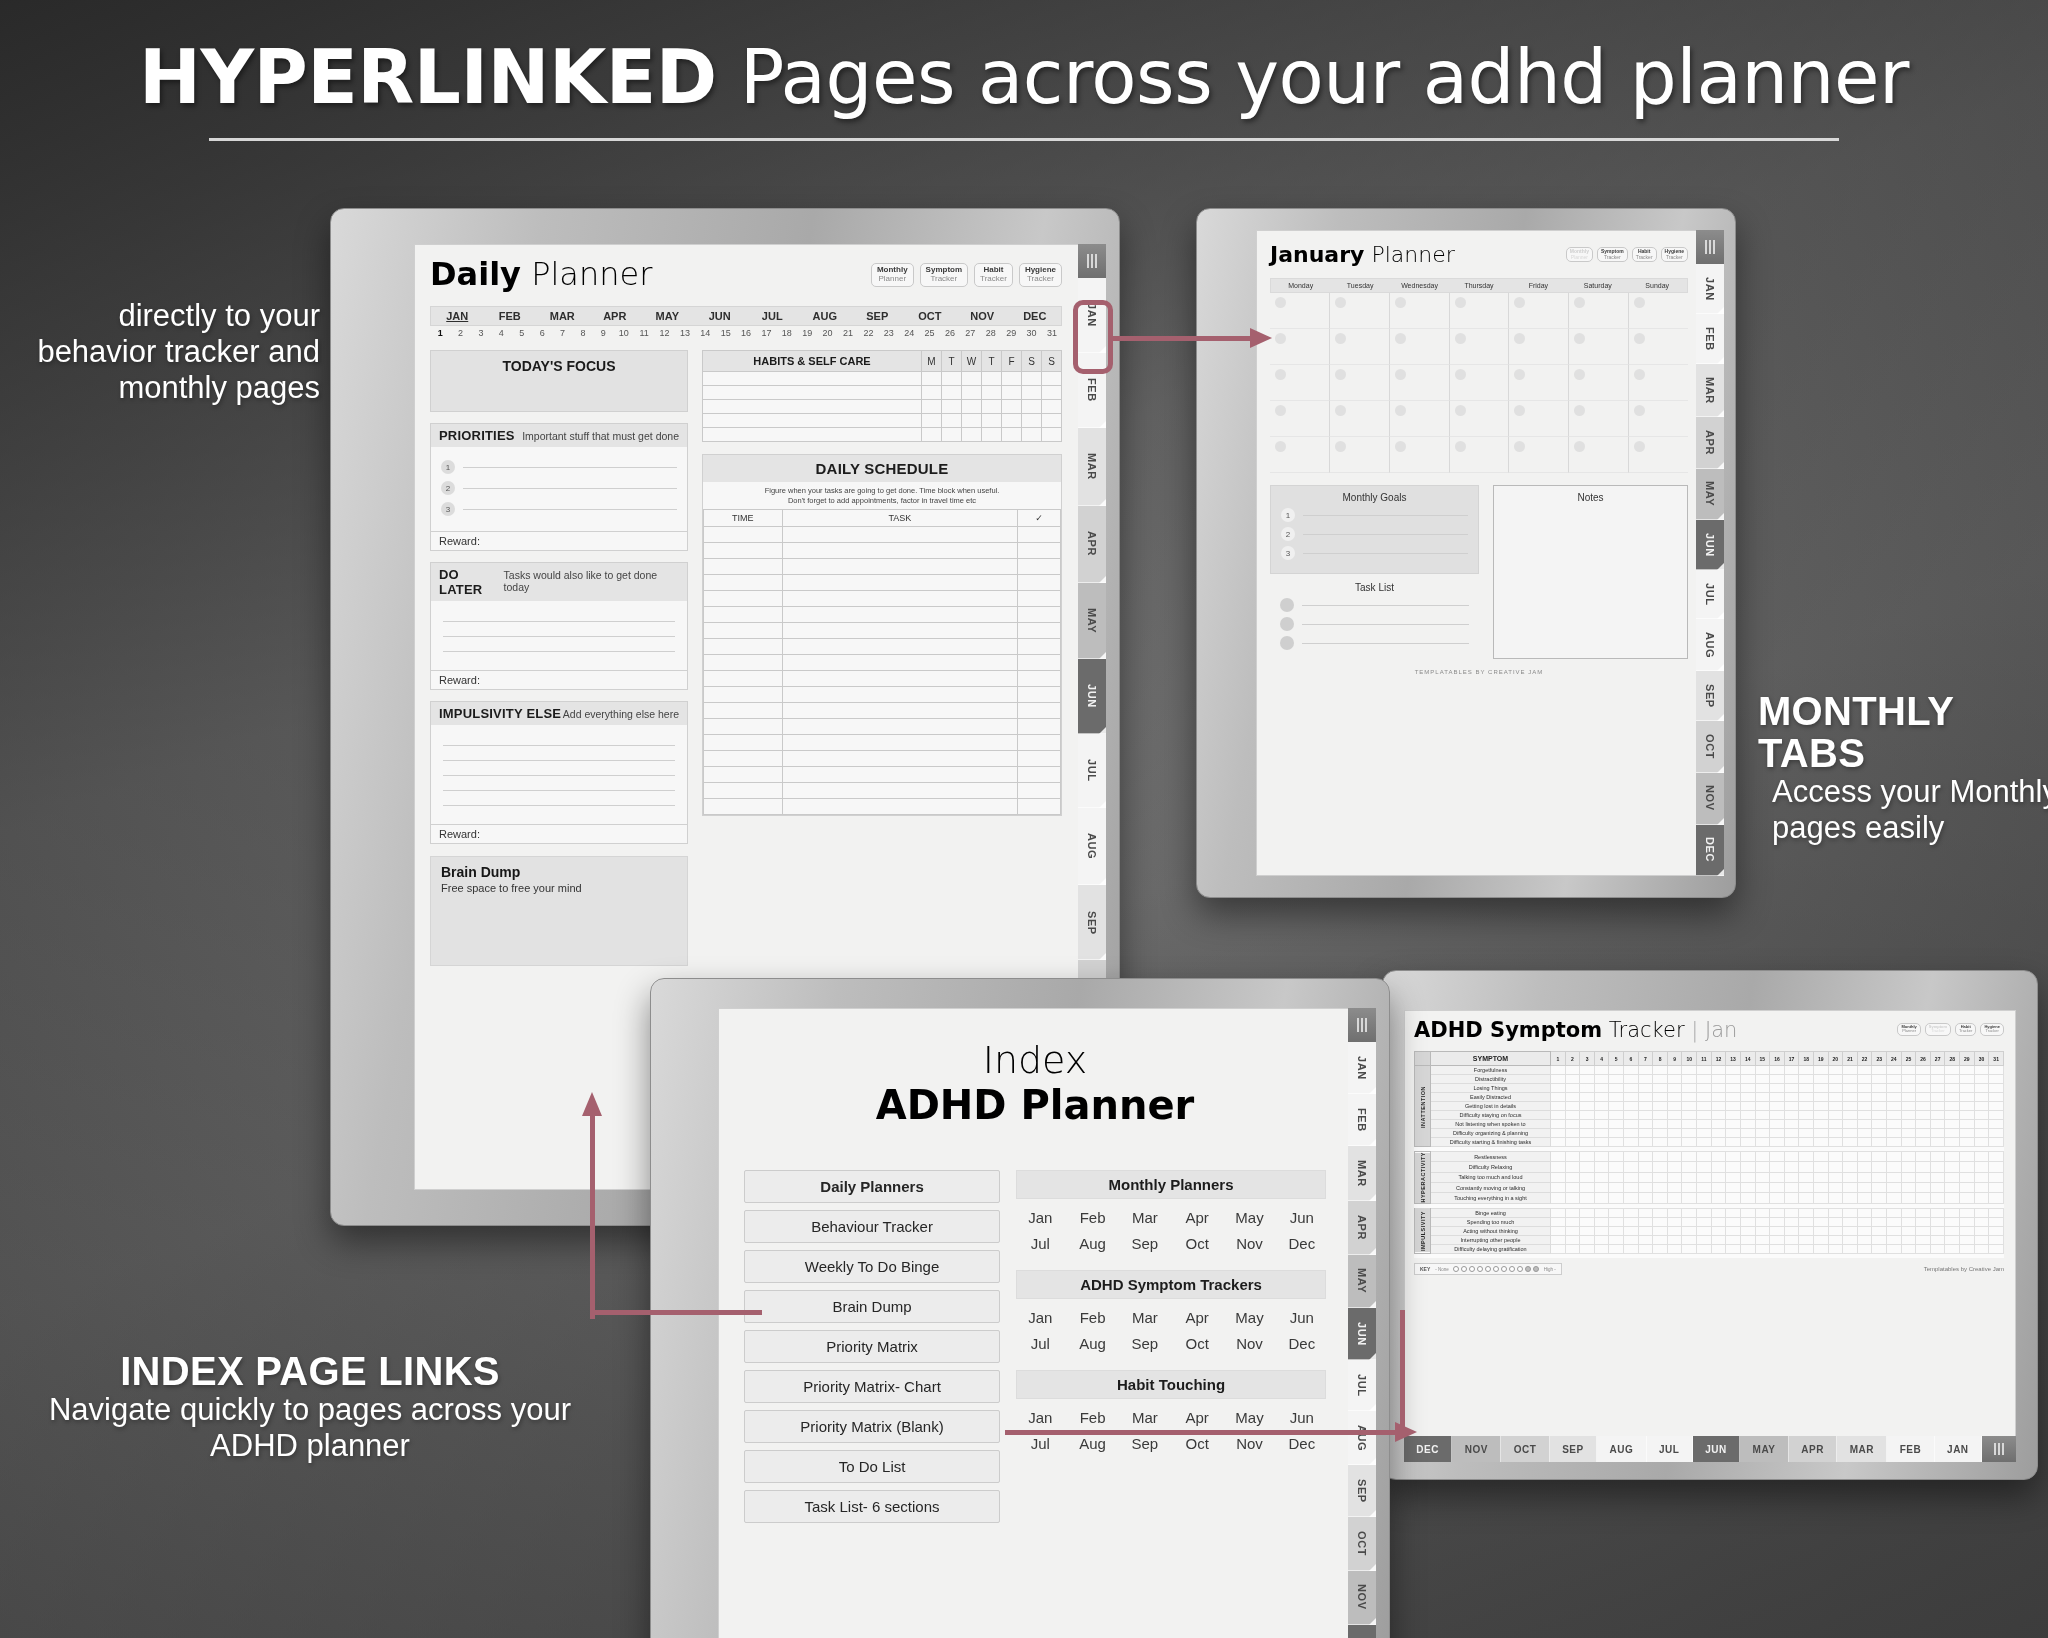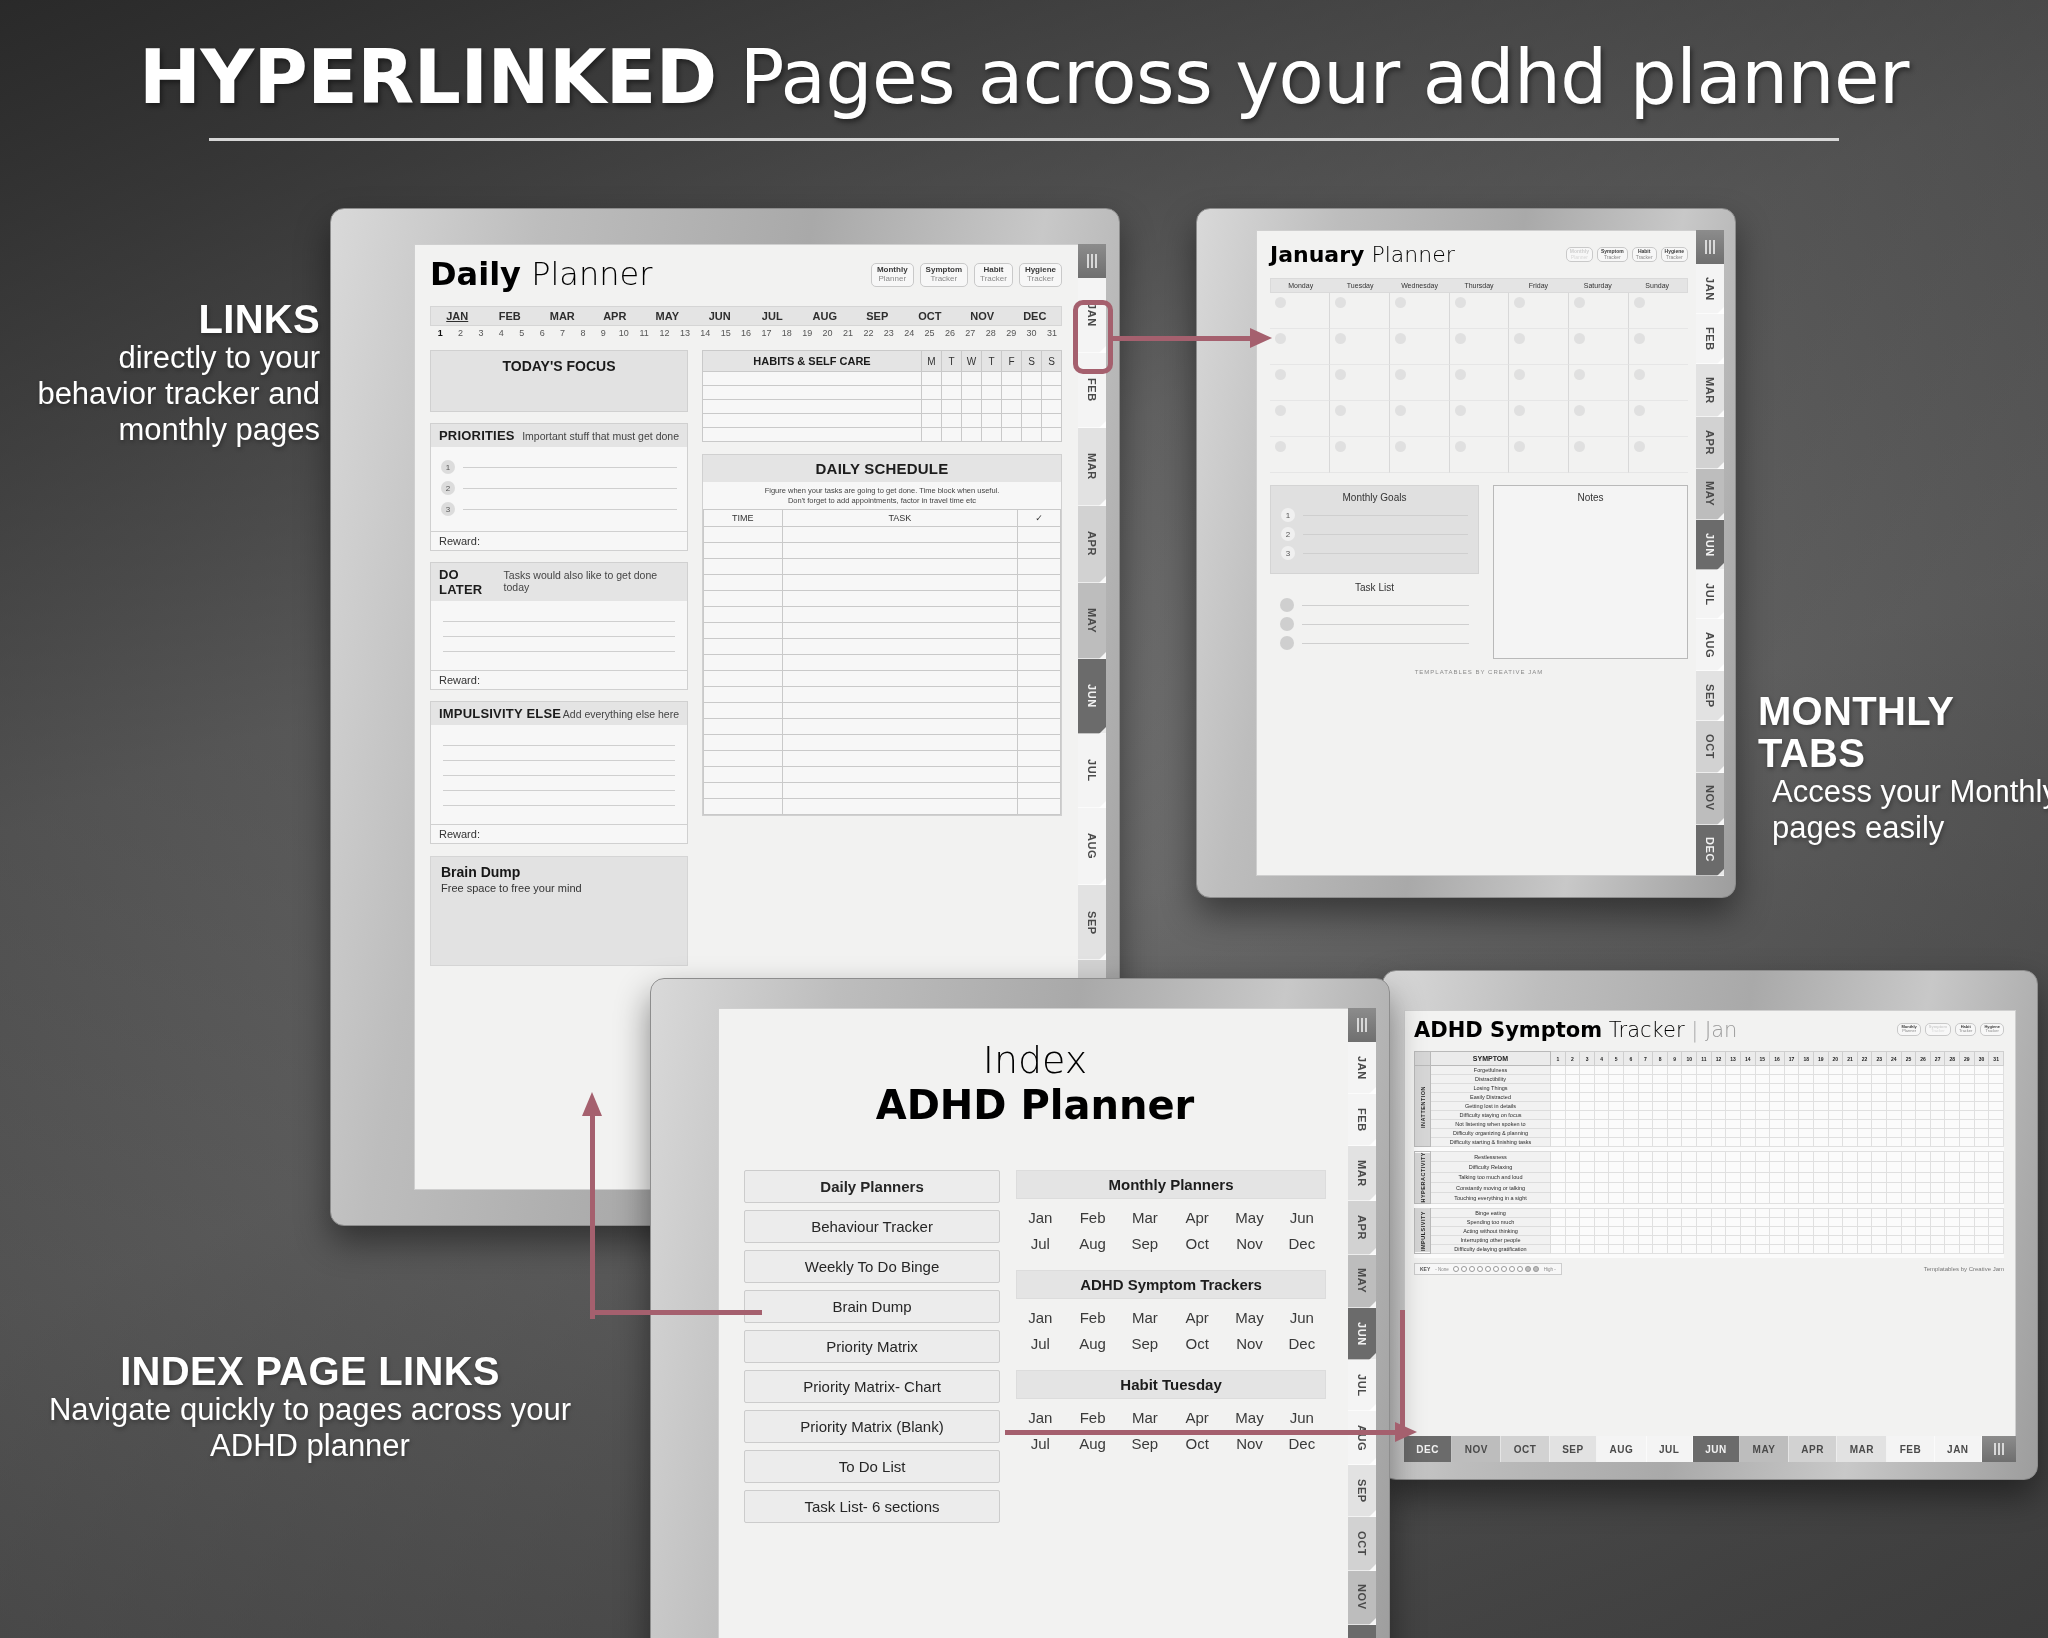--- a/index.html
+++ b/index.html
@@ -157,21 +157,20 @@
 <body>
 
 <div class="bg-vignette"></div>
 
 <div class="header">
   <h1><b>HYPERLINKED</b><span class="thin"> Pages across your adhd planner</span></h1>
   <div class="rule"></div>
 </div>
 
 <div class="ann" id="ann-button">
-  <div class="big">LINKS</div>
   <div class="small">directly to your behavior tracker and monthly pages</div>
 </div>
 
 <div class="ann" id="ann-monthly">
   <div class="big">MONTHLY</div>
   <div class="big">TABS</div>
   <div class="small">Access your Monthly pages easily</div>
 </div>
 
 <div class="ann" id="ann-index">
@@ -799,21 +798,21 @@
                 <span>Jun</span>
                 <span>Jul</span>
                 <span>Aug</span>
                 <span>Sep</span>
                 <span>Oct</span>
                 <span>Nov</span>
                 <span>Dec</span>
               </div>
             </div>
             <div style="margin-bottom: 16px;">
-              <div class="sechd">Habit Tuesday</div>
+              <div class="sechd">Habit Touching</div>
               <div class="mgrid">
                 <span>Jan</span>
                 <span>Feb</span>
                 <span>Mar</span>
                 <span>Apr</span>
                 <span>May</span>
                 <span>Jun</span>
                 <span>Jul</span>
                 <span>Aug</span>
                 <span>Sep</span>

